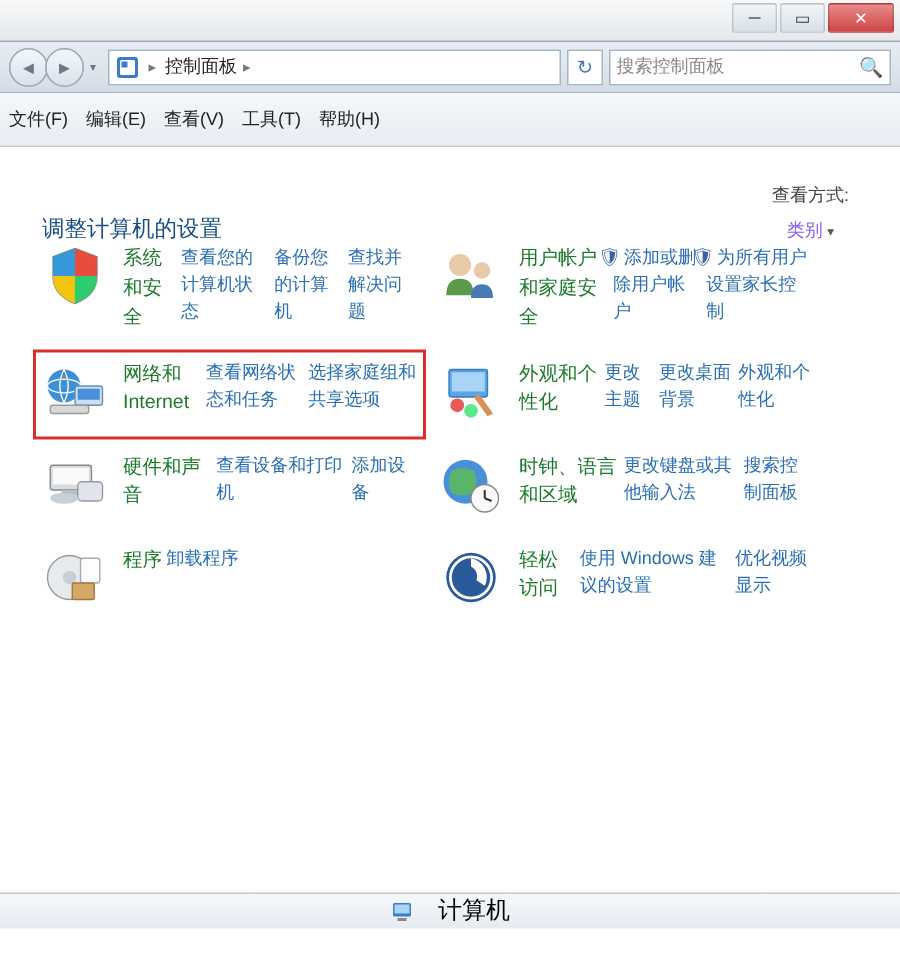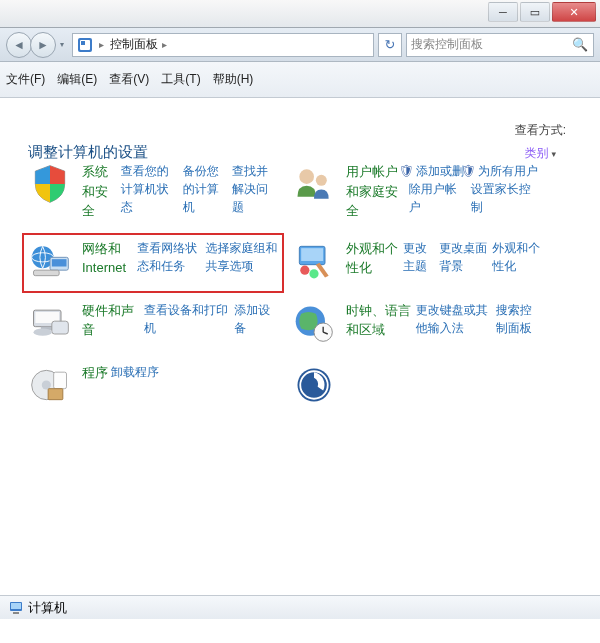--- a/index.html
+++ b/index.html
@@ -46,21 +46,21 @@
     .cat-body { display:flex; gap: 3px; font-size: 12px; line-height: 1.5; }
     .cat-title { color: #1b7a2a; font-size: 13px; }
     .cat-link { color: #2a6fb5; }
     .bullet { color: #3a64a8; position:absolute; margin-left: -10px; font-size:12px; }
     .sub-with-bullet { position: relative; padding-left: 0; }
     .sub-with-bullet .bullet { position: static; margin: 0 2px 0 -10px; display:inline; }
     
     .highlight { border: 2px solid #d82e2e; padding: 4px 4px 8px 4px; margin: -6px -6px -10px -6px; }
     
     
-    .statusbar { position:absolute; bottom:24px; left:0; right:0; height: 24px; background: linear-gradient(to bottom, #f5f8fb, #e6ebf1); border-top: 1px solid #c3cad2; display:flex; align-items:center; padding: 0 8px; font-size: 13px; gap: 4px; }
+    .statusbar { position:absolute; bottom:24px; left:0; right:0; height: 24px; background: linear-gradient(to bottom, #f5f8fb, #e6ebf1); border-top: 1px solid #c3cad2; display:flex; align-items:center; padding: 0 8px; font-size: 16px; gap: 16px; justify-content: center; }
     .comp-icon { width:16px; height:16px; }
     
     
     .cat-icon svg { width: 44px; height: 44px; }
   </style>
 </head>
 <body>
 
 <div class="titlebar">
   <div class="win-buttons">
@@ -250,20 +250,25 @@
       </div>
 
       <div class="cat">
         <div class="cat-icon">
           <svg viewBox="0 0 48 48">
               <circle cx="24" cy="24" r="18" fill="#2a5a9a"></circle>
               <circle cx="24" cy="24" r="15" fill="none" stroke="#fff" stroke-width="2"></circle>
               <path d="M24 10 A14 14 0 0 1 34 30 L28 26 A8 8 0 0 0 24 16 Z" fill="#fff"></path>
             </svg>
         </div>
+        <div class="cat-body">
+          <a class="cat-title">轻松访问</a>
+          <a class="cat-link">使用 Windows 建议的设置</a>
+          <a class="cat-link">优化视频显示</a>
+        </div>
       </div>
 
     </div>
   </div>
 </div>
 
 <div class="statusbar">
   <span class="comp-icon">
     <svg viewBox="0 0 16 16" width="16" height="16">
         <rect x="2" y="2" width="12" height="9" rx="1" fill="#3d7cc9"></rect>

